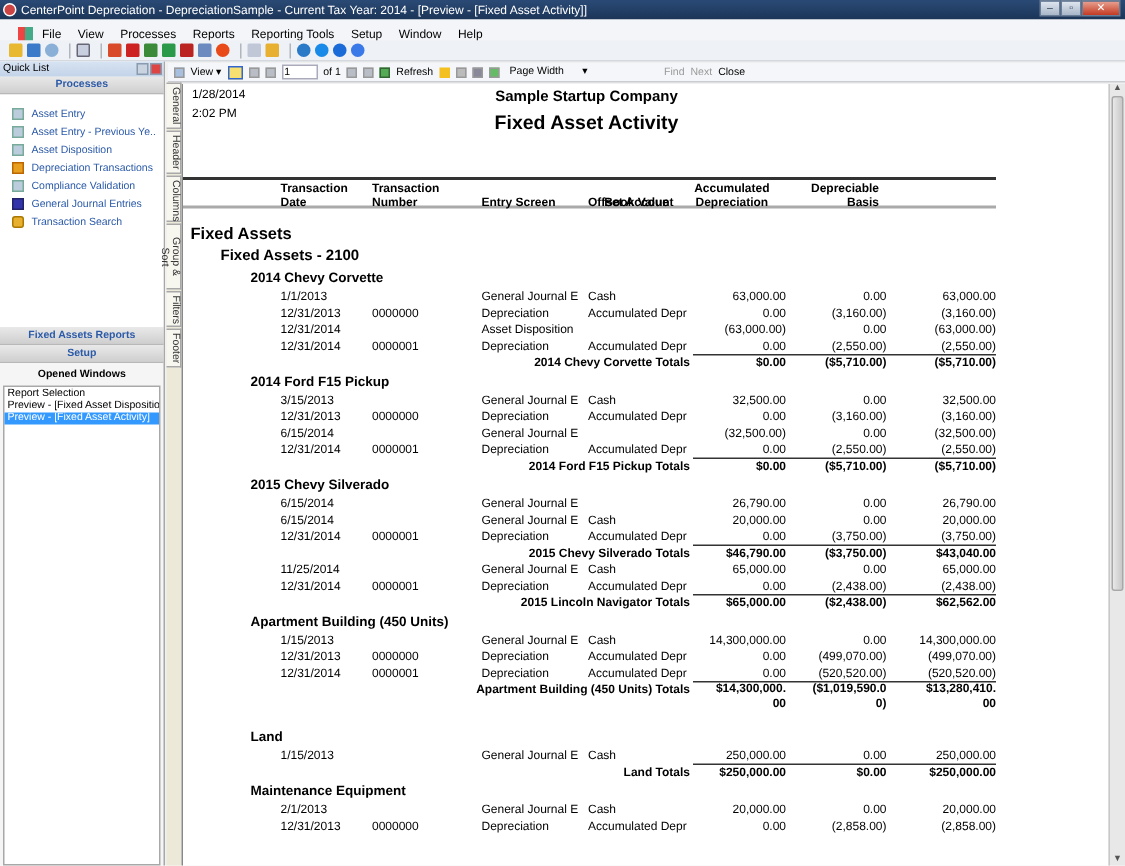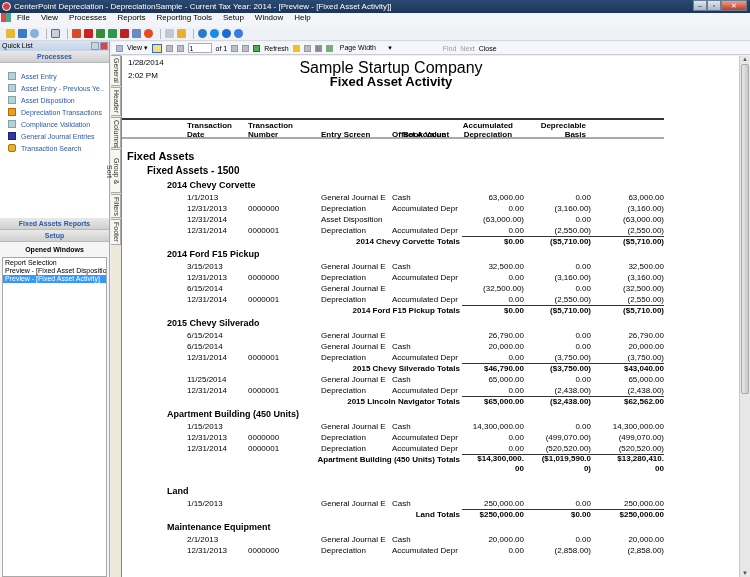--- a/index.html
+++ b/index.html
@@ -2,21 +2,21 @@
 <html><head>
 <meta charset="utf-8">
 <style>
 *{box-sizing:border-box;margin:0;padding:0}
 body{width:750px;height:577px;overflow:hidden;font-family:"Liberation Sans",sans-serif;font-size:8px;background:#f0f0f0;position:relative}
 .titlebar{position:absolute;left:0;top:0;width:750px;height:13px;background:linear-gradient(#2a4a75,#1c3558);color:#fff;font-size:8px;line-height:13px;padding-left:14px}
 .titlebar .appico{position:absolute;left:2px;top:2px;width:9px;height:9px;border-radius:50%;background:#c44;border:1px solid #fff}
 .winbtns{position:absolute;right:3px;top:0;height:12px;display:flex}
 .winbtns span{display:block;width:14px;height:11px;border:1px solid #6a7d96;background:linear-gradient(#dfe6ef,#a9b7c8);font-size:7px;line-height:9px;text-align:center;color:#234}
 .winbtns span.close{width:26px;background:linear-gradient(#e8a090,#c33a22);color:#fff}
-.menubar{position:absolute;left:0;top:13px;width:750px;height:14px;background:#f3f5f8;display:flex;align-items:flex-start;padding-left:1px}
+.menubar{position:absolute;left:0;top:13px;width:750px;height:14px;background:#f3f5f8;display:flex;align-items:flex-end;padding-left:12px}
 .menubar .mico{width:10px;height:9px;margin-right:6px;background:linear-gradient(90deg,#e44 50%,#4a8 50%)}
 .menubar span.mi{margin-right:11px;font-size:8px;color:#000}
 .mdi-ctrl{position:absolute;right:4px;top:14px;font-size:8px;letter-spacing:6px}
 .toolbar{position:absolute;left:0;top:27px;width:750px;height:14px;background:#eef1f5;display:flex;align-items:center;padding-left:6px;border-bottom:1px solid #d5d9de}
 .tb{width:9px;height:9px;margin-right:3px;border-radius:1px}
 .sep{width:1px;height:10px;background:#b0b6bd;margin:0 4px}
 .quicklist{position:absolute;left:0;top:41px;width:110px;height:536px;background:#f5f5f5;border-right:1px solid #a8a8a8}
 .ql-head{height:10px;background:linear-gradient(#d7e3f2,#c3d3e8);font-size:7px;line-height:10px;padding-left:2px;position:relative}
 .ql-head .qlbtns{position:absolute;right:1px;top:1px;display:flex;gap:1px}
 .ql-head .qlbtns span{width:8px;height:8px;display:block;background:#c9d4e0;border:1px solid #8a9bb0}
@@ -40,21 +40,21 @@
 .rtoolbar .pgin{width:24px;height:10px;border:1px solid #aab;background:#fff;font-size:7px;line-height:9px;padding-left:1px;margin-right:4px}
 .rtoolbar .dim{color:#999}
 .pw{width:58px;height:10px;font-size:7px;line-height:10px;margin-right:4px;display:flex;justify-content:space-between;padding:0 3px}
 .findbox{width:40px;height:10px;margin-right:4px}
 .report{position:absolute;left:121px;top:56px;width:618px;height:521px;background:#fff;overflow:hidden;border-left:1px solid #888}
 .vscroll{position:absolute;left:739px;top:56px;width:11px;height:521px;background:#e8e8e8;border-left:1px solid #c8c8c8}
 .vscroll .thumb{position:absolute;left:1px;top:8px;width:8px;height:330px;background:linear-gradient(90deg,#e8e8e8,#c8c8c8);border:1px solid #a8a8a8;border-radius:2px}
 .vscroll .arr{position:absolute;left:2px;font-size:6px;color:#555}
 .r-date{position:absolute;left:6px;top:2px;font-size:8px}
 .r-time{position:absolute;left:6px;top:15px;font-size:8px}
-.r-company{position:absolute;left:0;width:538px;top:3px;text-align:center;font-weight:normal;font-size:16px}
+.r-company{position:absolute;left:0;width:538px;top:3px;text-align:center;font-weight:bold;font-size:10px}
 .r-title{position:absolute;left:0;width:538px;top:18px;text-align:center;font-weight:bold;font-size:13px}
 .colhead{position:absolute;left:0;top:62px;width:542px;height:21px;border-top:2px solid #333;border-bottom:2px solid #aaa;font-weight:bold;font-size:8px}
 .colhead div{position:absolute;line-height:9px}
 .rows{position:absolute;left:0;top:92px;width:620px}
 .row{position:relative;height:11px;font-size:8px;line-height:11px;white-space:nowrap}
 .row span{position:absolute}
 .h1{font-weight:bold;font-size:11px;height:16px;line-height:16px;padding-left:5px}
 .h2{font-weight:bold;font-size:10px;height:14px;line-height:14px;padding-left:25px}
 .h3{font-weight:bold;font-size:9px;height:14px;line-height:14px;padding-left:45px}
 .c-date{left:65px}
@@ -219,21 +219,21 @@
     <div style="left:126px;top:1px"><span>Transaction</span><br><span>Number</span></div>
     <div style="left:199px;top:10px">Entry Screen</div>
     <div style="left:270px;top:10px">Offset Account</div>
     <div style="right:218px;top:10px;text-align:right">Book Value</div>
     <div style="right:151px;top:1px;text-align:center"><span>Accumulated</span><br><span>Depreciation</span></div>
     <div style="right:78px;top:1px;text-align:right;width:70px"><span>Depreciable</span><br><span>Basis</span></div>
   </div>
 
   <div class="rows" id="rows">
     <div class="h1">Fixed Assets</div>
-    <div class="h2">Fixed Assets - 1500</div>
+    <div class="h2">Fixed Assets - 2100</div>
   <div class="h3">2014 Chevy Corvette</div>
       <div class="row">
         <span class="c-date">1/1/2013</span>
         <span class="c-num"></span>
         <span class="c-entry">General Journal E</span>
         <span class="c-off">Cash</span>
         <span class="c-bv">63,000.00</span>
         <span class="c-ad">0.00</span>
         <span class="c-db">63,000.00</span>
       </div>

